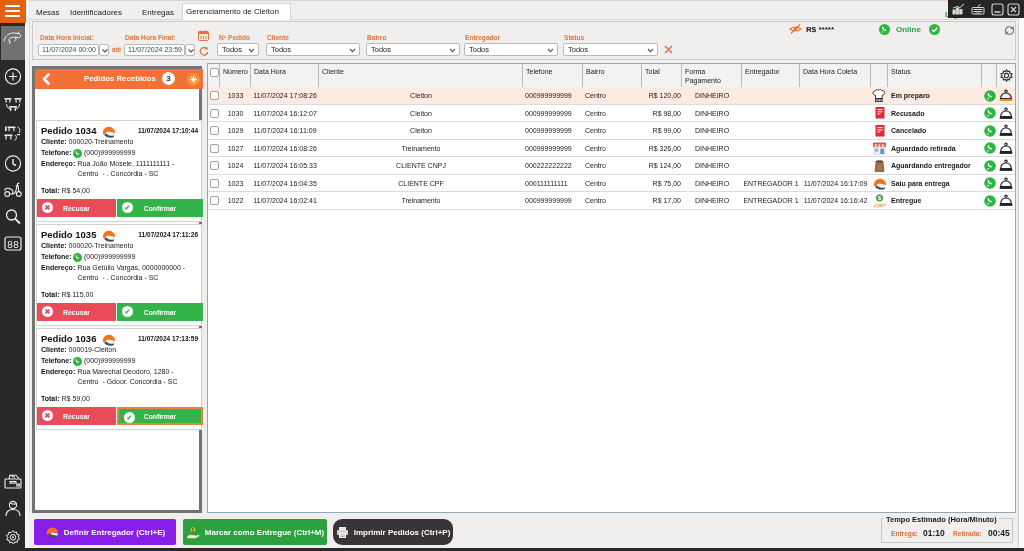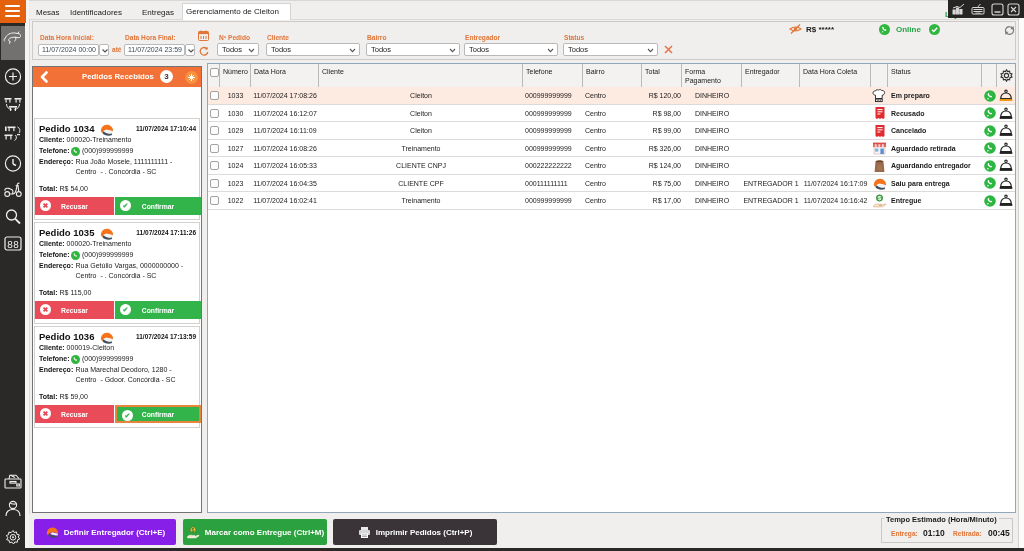--- a/index.html
+++ b/index.html
@@ -18,21 +18,21 @@
 #activetab { left:182px; top:3px; width:109px; height:17px; background:#fff; border:1px solid #d4d4d4; border-bottom:none; z-index:1; }
 
 #filterbox { left:32px; top:21px; width:984px; height:39px; border:1px solid #cbcac8; }
 .flabel { position:absolute; top:34px; font-size:6.6px; font-weight:bold; color:#e0763a; white-space:nowrap; }
 .finput { position:absolute; top:44px; height:12px; background:#fff; border:1px solid #b9b9b9; border-radius:2px; font-size:7px; color:#3c4856; line-height:10px; padding-left:3px; white-space:nowrap; }
 .fbtn { position:absolute; top:44px; width:10px; height:12px; background:#fff; border:1px solid #b9b9b9; border-radius:2px; }
 .fbtn svg { position:absolute; left:1px; top:3px; }
 .fsel { position:absolute; top:43px; height:13px; background:#fff; border:1px solid #b9b9b9; border-radius:2px; font-size:7.5px; color:#1a1a1a; line-height:11px; padding-left:4px; white-space:nowrap; }
 .fsel svg { position:absolute; right:3px; top:4px; }
 
-#lpanel { left:32px; top:66px; width:170px; height:447px; background:#fff; border:1px solid #737373; }
+#lpanel { left:32px; top:66px; width:170px; height:447px; background:#fff; border:3px solid #737373; }
 #lphead { position:absolute; left:0; top:0; width:168px; height:20px; background:#f17136; }
 .card { position:absolute; left:1px; width:166px; height:102px; background:#fff; border:1px solid #d2d1cf;margin-top:28px; }
 .ctitle { position:absolute; left:4px; top:4px; font-size:9.5px; font-weight:bold; color:#111; }
 .cdate { position:absolute; right:3px; top:6px; font-size:6.5px; font-weight:bold; color:#111; white-space:nowrap; }
 .cline { position:absolute; left:4px; font-size:7px; color:#222; line-height:10.5px; white-space:nowrap; }
 .cbtn { position:absolute; top:78px; height:18px; font-size:6.8px; font-weight:bold; color:#fff; display:flex; align-items:center; justify-content:center; }
 .cbtn .bico { position:absolute; left:5px; top:3px; }
 .bico { width:11px; height:11px; border-radius:50%; background:#fff; font-size:7px; font-weight:bold; text-align:center; line-height:11px; }
 .bico.r { color:#ea4b58; }
 .bico.g { color:#33b44a; }
@@ -669,21 +669,21 @@
   <span>Definir Entregador (Ctrl+E)</span>
 </div>
 <div class="bbtn" style="left:183px;width:144px;background:#2ba13f;">
   <svg width="14" height="13" viewBox="0 0 15 14">
       <circle cx="7.5" cy="4" r="3.2" fill="#efc337" stroke="#2e7d32" stroke-width="0.8"></circle>
       <text x="7.5" y="6" font-size="5.5" fill="#2e7d32" text-anchor="middle" font-weight="bold" font-family="Liberation Sans">$</text>
       <path d="M1.5 11.5 C3 9.8 5 9.6 7 10.2 L9.5 10.2 C10 10.3 10 11.2 9.5 11.3 L6.8 11.5 L10 11.2 L13 9.8 C13.8 9.6 14.2 10.5 13.5 11 L10.5 12.8 L6 13 L1.5 12.8 Z" fill="#fbe3c8" stroke="#fff" stroke-width="0.5"></path>
     </svg>
   <span>Marcar como Entregue (Ctrl+M)</span>
 </div>
-<div class="bbtn" style="left:333px;width:164px;background:#3a3438;">
+<div class="bbtn" style="left:333px;width:120px;background:#3a3438;border-radius:9px;">
   <svg width="13" height="13" viewBox="0 0 13 13">
       <rect x="3" y="1" width="7" height="3" fill="#e8e8e8"></rect>
       <rect x="1" y="4" width="11" height="5" rx="1" fill="#d8d8d8"></rect>
       <rect x="3" y="7.5" width="7" height="4.5" fill="#fff"></rect>
       <line x1="4" y1="9" x2="9" y2="9" stroke="#888" stroke-width="0.7"></line>
       <line x1="4" y1="10.5" x2="9" y2="10.5" stroke="#888" stroke-width="0.7"></line>
     </svg>
   <span>Imprimir Pedidos (Ctrl+P)</span>
 </div>
 <div class="abs" id="tempo">

